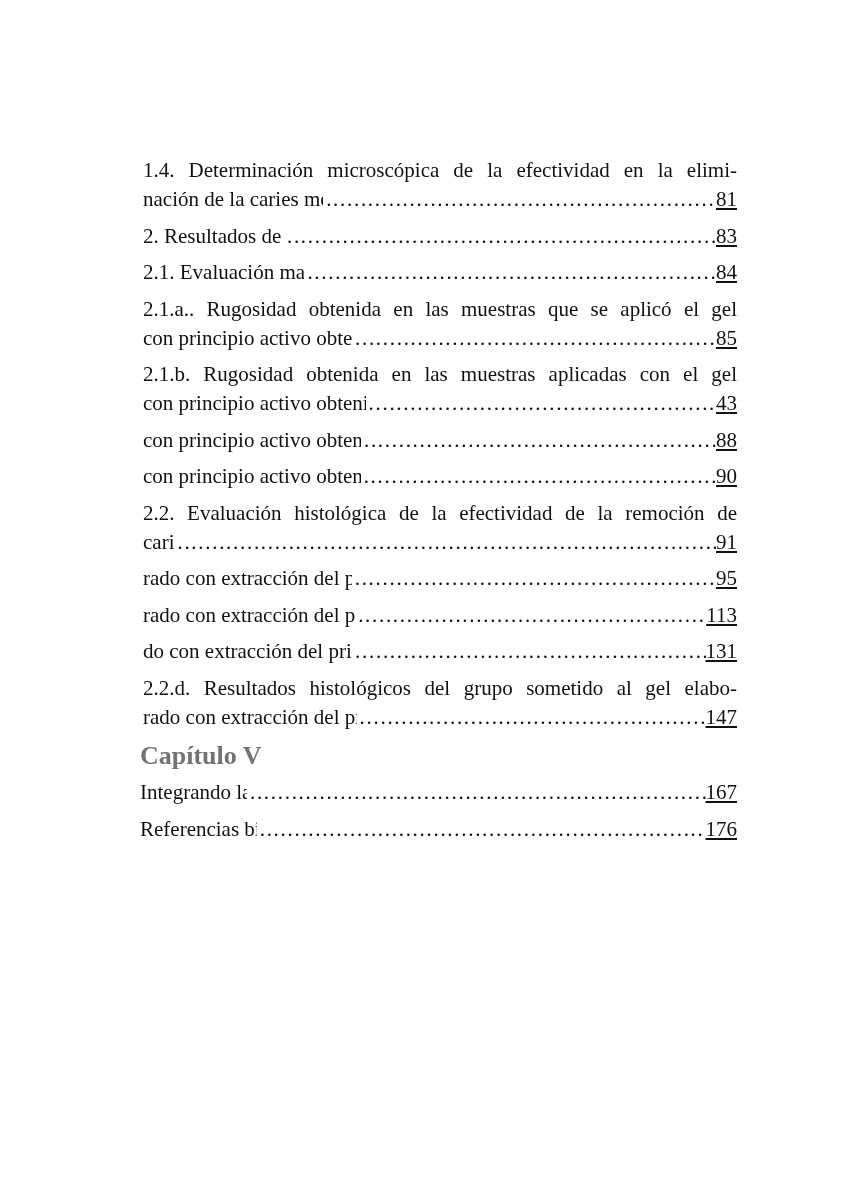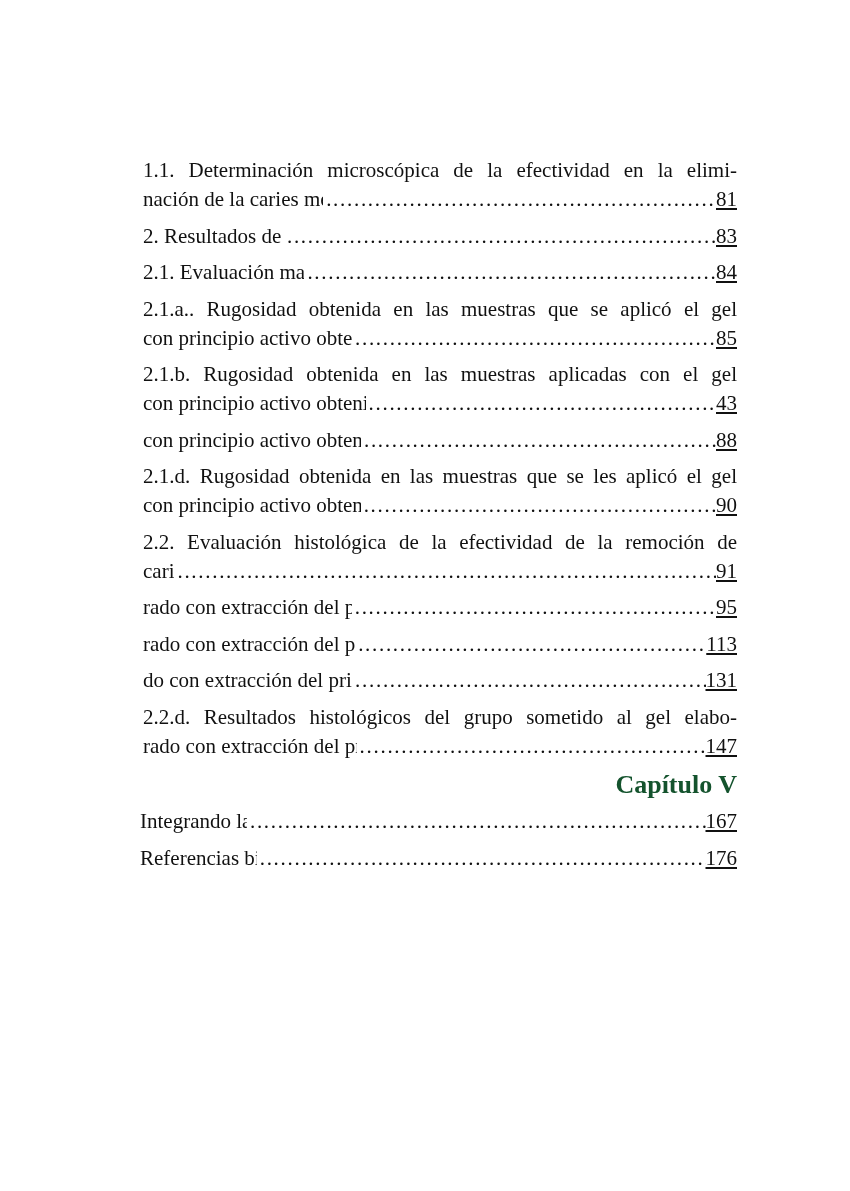--- a/index.html
+++ b/index.html
@@ -63,33 +63,33 @@
   }
   .lline .pg {
     flex: 0 0 auto;
     white-space: nowrap;
     text-decoration: underline;
   }
   .chapter-heading {
     font-size: 26px;
     font-weight: bold;
     line-height: 33px;
-    text-align: right;
+    text-align: left;
     margin: 2px 0 6px 0;
-    color: #14532d;
+    color: #737373;
   }
 </style>
 </head>
 <body>
 
 <div class="page">
   <section>
     <div>
         <div class="toc-entry indent">
-          <div class="jline">1.1. Determinación microscópica de la efectividad en la elimi-</div>
+          <div class="jline">1.4. Determinación microscópica de la efectividad en la elimi-</div>
           <div class="lline">
             <span class="t">nación de la caries mediante el uso del babaco</span>
             <span class="lead"></span>
             <span class="pg">81</span>
           </div>
         </div>
         <div class="toc-entry indent">
           <div class="lline">
             <span class="t">2. Resultados de la investigación</span>
             <span class="lead"></span>
@@ -120,21 +120,20 @@
           </div>
         </div>
         <div class="toc-entry indent">
           <div class="lline">
             <span class="t">con principio activo obtenido mediante el método percolación</span>
             <span class="lead"></span>
             <span class="pg">88</span>
           </div>
         </div>
         <div class="toc-entry indent">
-          <div class="jline">2.1.d. Rugosidad obtenida en las muestras que se les aplicó el gel</div>
           <div class="lline">
             <span class="t">con principio activo obtenido mediante el método maceración</span>
             <span class="lead"></span>
             <span class="pg">90</span>
           </div>
         </div>
         <div class="toc-entry indent">
           <div class="jline">2.2. Evaluación histológica de la efectividad de la remoción de</div>
           <div class="lline">
             <span class="t">caries</span>

